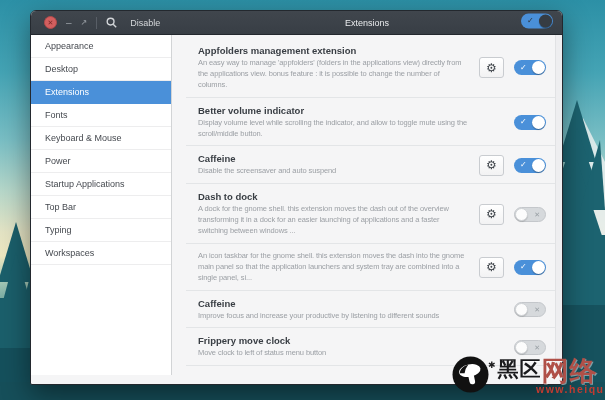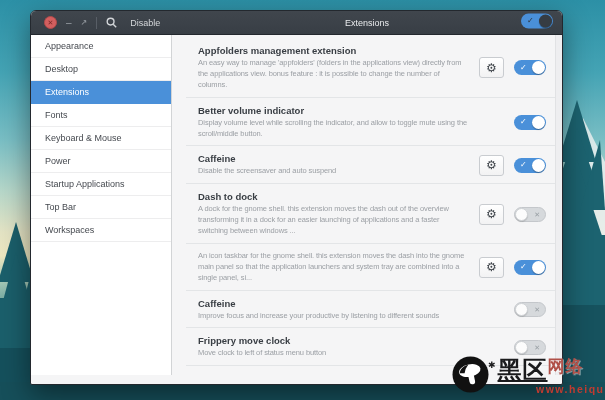--- a/index.html
+++ b/index.html
@@ -65,23 +65,23 @@
     cursor:pointer; padding:0; }
   .gear-btn span { font-size:12px; color:#41464c; line-height:1; }
 
   .scrollbar { position:absolute; right:0; top:0; bottom:0; width:7px; background:#eeeef0; border-left:1px solid #e1e2e4; }
 
   
   .watermark { position:absolute; left:450px; top:351px; width:160px; height:50px; z-index:20; }
   .wm-logo { position:absolute; left:2px; top:5px; }
   .wm-line { position:absolute; left:38px; top:7px; display:flex; align-items:flex-start; font-weight:bold; }
   .wm-star { font-size:9px; color:#1d1d1f; margin:2px 2px 0 0; }
-  .wm-dark { font-size:24px; letter-spacing:1px; color:#1b1b1d; line-height:1;
-    text-shadow:1px 1px 0 rgba(255,255,255,.55);text-decoration:underline; }
-  .wm-red { font-size:17px; letter-spacing:1px; color:#b05048; line-height:1;
+  .wm-dark { font-size:21px; letter-spacing:1px; color:#1b1b1d; line-height:1;
+    text-shadow:1px 1px 0 rgba(255,255,255,.55); }
+  .wm-red { font-size:27px; letter-spacing:1px; color:#b05048; line-height:1;
     text-shadow:1px 1px 0 rgba(255,255,255,.45); }
   .wm-url { position:absolute; left:46px; top:32px; font-size:10.5px; font-weight:bold;
     letter-spacing:1.5px; color:#c13b30;margin-left:40px; }
 </style>
 </head>
 <body>
 
 <svg class="wallpaper-svg" viewBox="0 0 605 400" aria-hidden="true">
   <polygon fill="#e9eeee" opacity="0.85" points="548,215 583,118 605,162 605,260 548,260"></polygon>
   <g fill="#1c6370">
@@ -151,20 +151,23 @@
         <div class="side-item">
     <span class="side-label">Power</span>
   </div>
         <div class="side-item">
     <span class="side-label">Startup Applications</span>
   </div>
         <div class="side-item">
     <span class="side-label">Top Bar</span>
   </div>
         <div class="side-item">
+    <span class="side-label">Typing</span>
+  </div>
+        <div class="side-item">
     <span class="side-label">Workspaces</span>
   </div>
       </div>
     <div class="content">
       <div id="extlist">
           <div class="ext-row">
     <div class="ext-text">
       <div class="ext-title">Appfolders management extension</div>
       <div class="ext-desc">An easy way to manage 'appfolders' (folders in the applications view) directly from the applications view. bonus feature : it is possible to change the number of columns.</div>
     </div>

